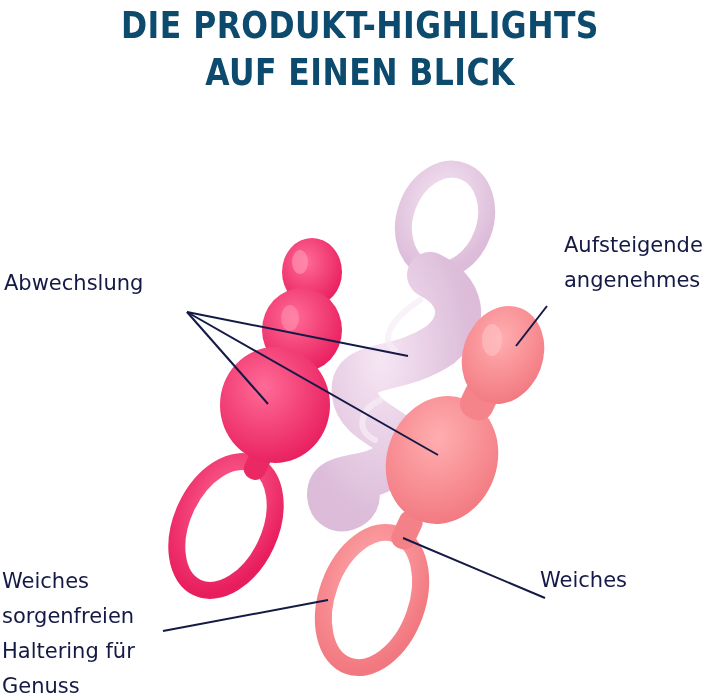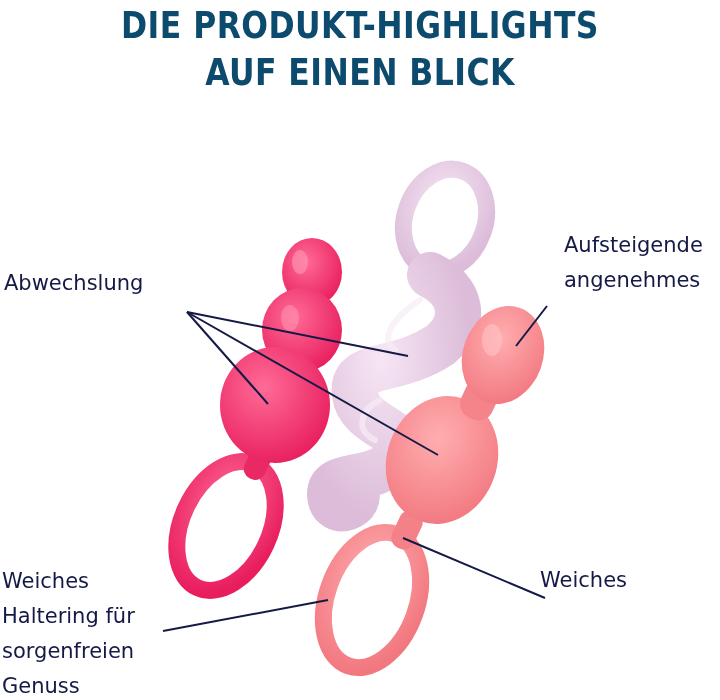--- a/index.html
+++ b/index.html
@@ -72,20 +72,20 @@
   <div>Abwechslung</div>
 </div>
 
 <div class="label" style="left:564px;top:228px;">
   <div>Aufsteigende</div>
   <div>angenehmes</div>
 </div>
 
 <div class="label" style="left:2px;top:564px;">
   <div>Weiches</div>
+  <div>sorgenfreien</div>
   <div>Haltering für</div>
-  <div>sorgenfreien</div>
   <div>Genuss</div>
 </div>
 
 <div class="label" style="left:540px;top:563px;">
   <div>Weiches</div>
 </div>
 
 </body></html>

